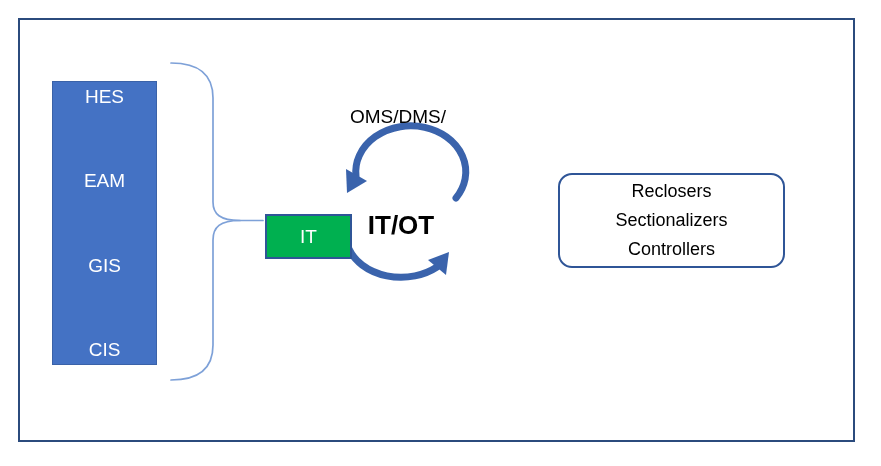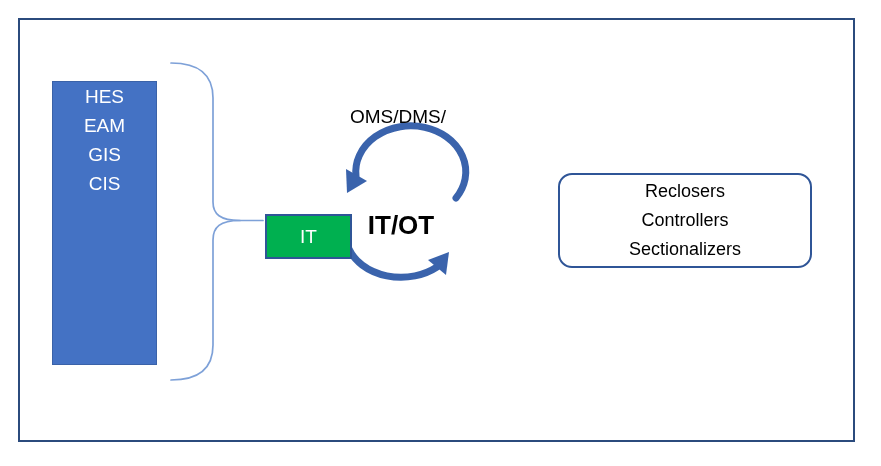--- a/index.html
+++ b/index.html
@@ -26,21 +26,21 @@
   }
   .left-stack {
     position: absolute;
     left: 52px; top: 81px;
     width: 105px; height: 284px;
     background: #4472C4;
     border: 1px solid #3A62A8;
     box-sizing: border-box;
     display: flex;
     flex-direction: column;
-    justify-content: flex-start;
+    justify-content: space-between;
     align-items: center;
     color: #ffffff;
     font-size: 19px;
     line-height: 29px;
     text-align: center;
   }
   .green-box {
     position: absolute;
     top: 198px;
     height: 45px;
@@ -77,21 +77,21 @@
     position: absolute;
     left: 350px; top: 307px;
     width: 100px;
     text-align: center;
     color: #000000;
     font-size: 19px;
   }
   .right-box {
     position: absolute;
     left: 558px; top: 173px;
-    width: 254px; height: 95px;
+    width: 227px; height: 95px;
     background: #ffffff;
     border: 2px solid #2F5597;
     border-radius: 14px;
     box-sizing: border-box;
     display: flex;
     flex-direction: column;
     justify-content: center;
     align-items: center;
     color: #000000;
     font-size: 18px;
@@ -138,17 +138,17 @@
   <div class="junction-label">IT/OT</div>
 
 
   <div class="top-flow-label">
     <div>OMS/DMS/</div>
   </div>
 
 
   <div class="right-box">
     <div>Reclosers</div>
+    <div>Sectionalizers</div>
     <div>Controllers</div>
-    <div>Sectionalizers</div>
   </div>
 
 </div>
 
 </body></html>

